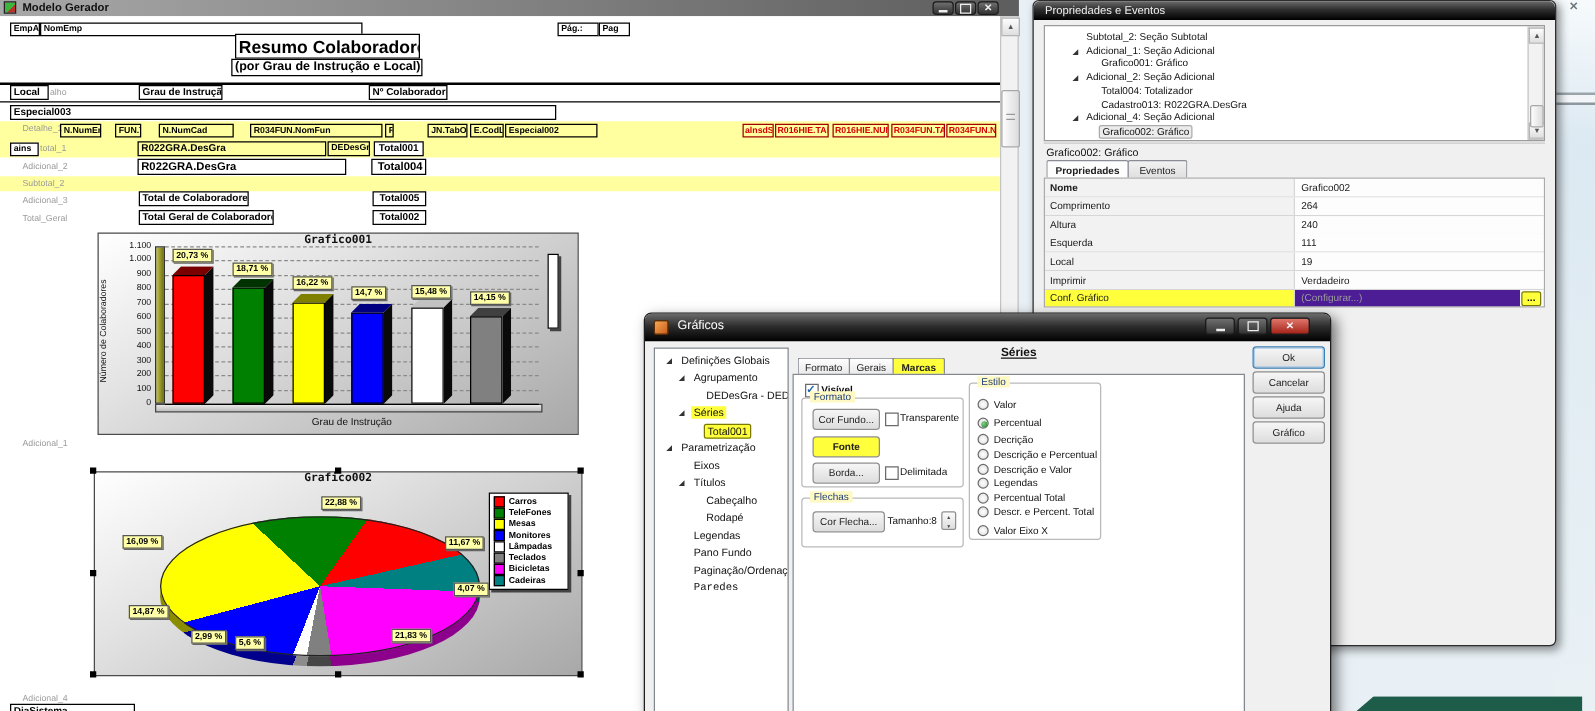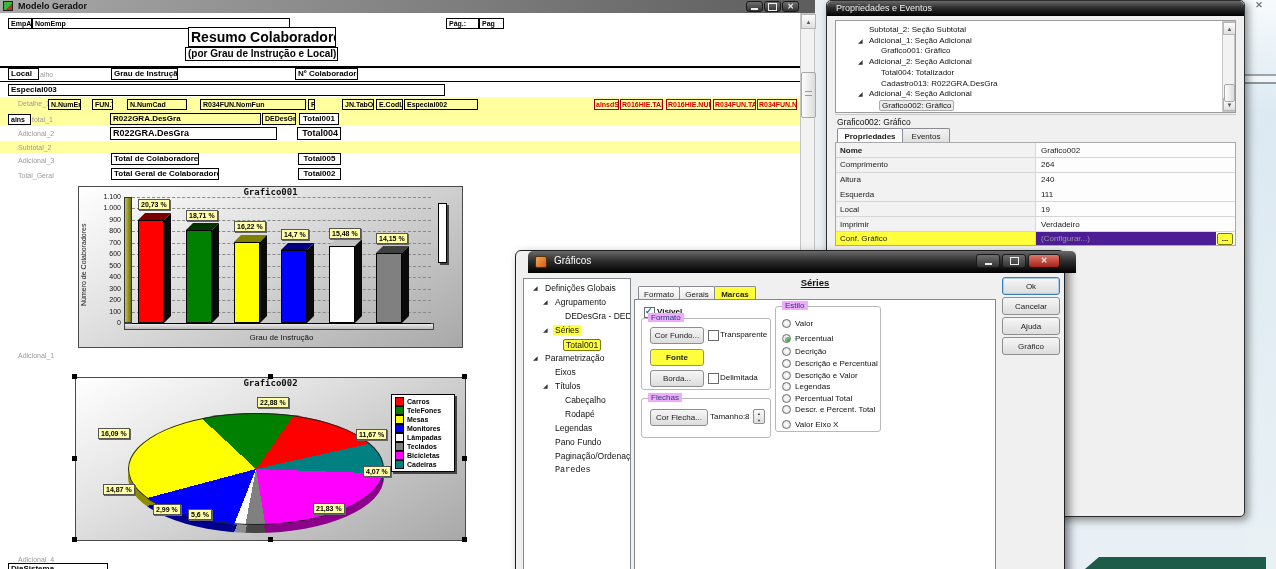--- a/index.html
+++ b/index.html
@@ -32,21 +32,21 @@
   .legendbox{position:absolute;background:#fff;border:1px solid #000;box-shadow:2px 2px 0 #444;
       padding:2px 3px;}
   .legendrow{display:flex;align-items:center;height:9px;}
   .legendswatch{width:7px;height:7px;border:1px solid #000;margin-right:3px;flex:none;}
   .legendtext{font-size:7px;font-weight:bold;white-space:nowrap;color:#000;}
   
   .btn{position:absolute;border:1px solid #8e8e8e;border-radius:3px;font-size:8px;color:#222;
       background:linear-gradient(180deg,#f6f6f6,#dddddd);display:flex;align-items:center;justify-content:center;}
   .btn.hl{background:#ffff3c;}
   .fieldset{position:absolute;border:1px solid #b9b9b9;border-radius:3px;}
-  .fieldset>.legend{position:absolute;top:-6px;left:6px;background:#f0abfc;padding:0 3px;
+  .fieldset>.legend{position:absolute;top:-6px;left:6px;background:#fef9c3;padding:0 3px;
       font-size:8px;color:#1f3d7a;}
   .dtab{position:absolute;height:14px;border:1px solid #898c95;border-bottom:none;
       border-radius:2px 2px 0 0;background:linear-gradient(#ffffff,#e6e6e6);
       font-size:8px;display:flex;align-items:center;justify-content:center;color:#222;}
   .dtab.active{background:#ffff3c;font-weight:bold;}
   .checkbox{position:absolute;width:9px;height:9px;background:#fff;border:1px solid #6b6b6b;}
   .checkbox.checked::after{content:"✓";color:#1a62ab;font-size:9px;position:absolute;top:-2px;left:0px;font-weight:bold;}
   .radio{position:absolute;width:9px;height:9px;border-radius:50%;
       border:1px solid #6b6b6b;background:radial-gradient(#fff,#dcdcdc);}
   .radio.sel::after{content:"";position:absolute;left:2px;top:2px;width:5px;height:5px;border-radius:50%;
@@ -334,21 +334,21 @@
         <div style="position: absolute; box-sizing: border-box; left: 0px; top: 88.8px; width: 100%; height: 15px; border-bottom: 1px solid rgb(214, 214, 214);">
           <div style="position: absolute; box-sizing: border-box; left: 0px; top: 0px; width: 200px; height: 100%; font-size: 8px; color: rgb(26, 26, 26); display: flex; align-items: center; padding-left: 4px; background: rgb(255, 255, 60); border-right: 1px solid rgb(214, 214, 214); font-weight: normal;">Conf. Gráfico</div>
           <div style="position: absolute; box-sizing: border-box; left: 200px; top: 0px; width: 180px; height: 100%; font-size: 8px; display: flex; align-items: center; padding-left: 5px; color: rgb(154, 154, 154); background: #4c1d95;">(Configurar...)</div>
           <div style="position: absolute; box-sizing: border-box; right: 2px; top: 1px; width: 16px; height: 12px; background: rgb(255, 255, 60); border: 1px solid rgb(122, 122, 0); border-radius: 2px; font-size: 8px; font-weight: bold; display: flex; align-items: center; justify-content: center;">...</div>
         </div>
       </div>
   </div>
 
   <div class="abs" style="left:515px;top:250px;width:550px;height:330px;z-index:30;border:1px solid #1f1f1f;border-radius:6px 6px 0 0;
               background:#f0f0f0;box-shadow:4px 4px 10px rgba(0,0,0,.5);">
-    <div class="titlebar-dark abs" style="left:12px;top:0;width:100%;height:22px;">
+    <div class="titlebar-dark abs" style="left:0;top:0;width:100%;height:22px;">
       <div class="abs" style="left:7px;top:5px;width:12px;height:12px;border-radius:2px;background:linear-gradient(135deg,#f5a653,#c95f1e);border:1px solid #5a2d05;"></div>
       <span class="abs" style="left:26px;top:4px;font-size:10px;color:#fff;">Gráficos</span>
       <div class="abs winbtn" style="left:448px;top:3px;width:24px;height:14px;">
           <div class="glyph-min"></div>
         </div>
       <div class="abs winbtn" style="left:474px;top:3px;width:24px;height:14px;">
           <div class="glyph-max"></div>
         </div>
       <div class="abs winbtn close" style="left:500px;top:3px;width:32px;height:14px;">
           <div class="glyph-x">✕</div>

